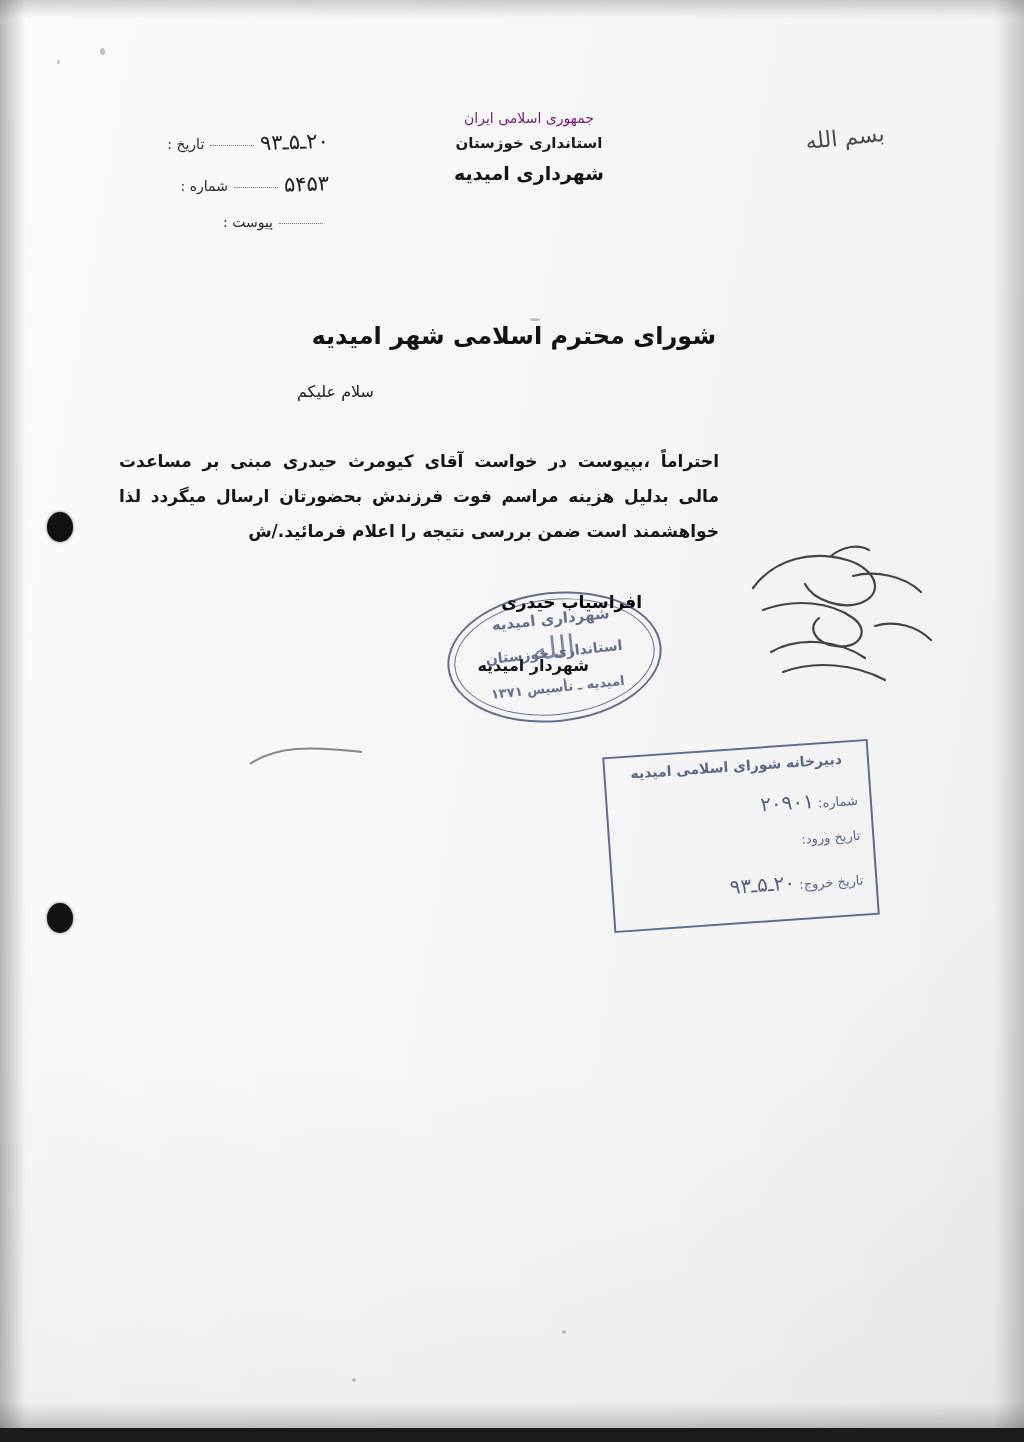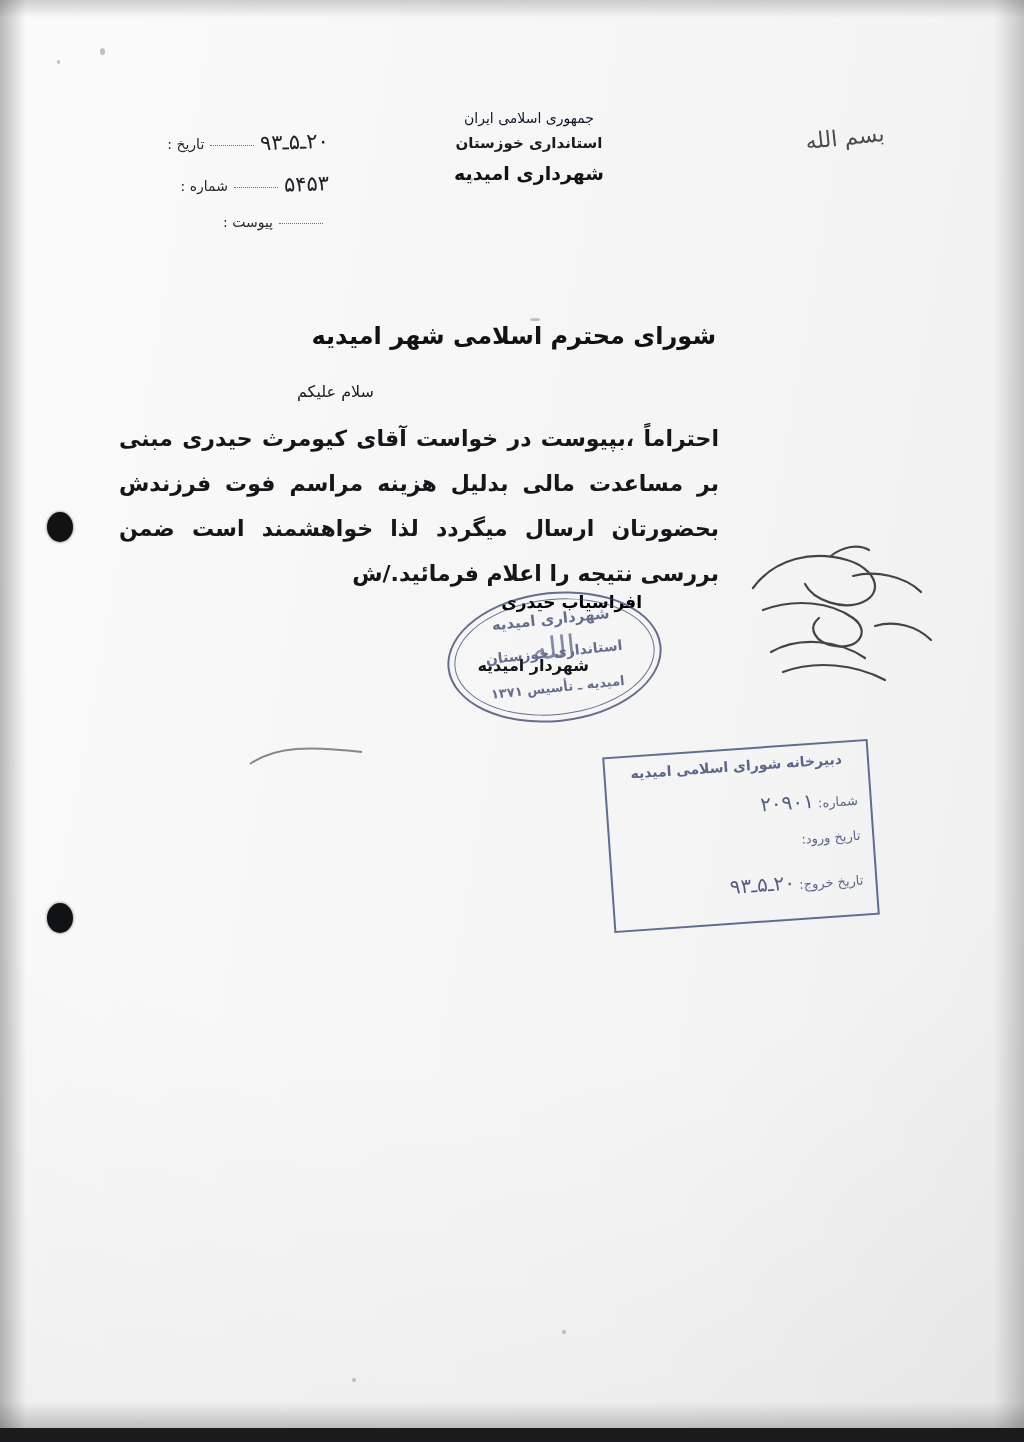--- a/index.html
+++ b/index.html
@@ -71,21 +71,21 @@
   .header {
     position: absolute;
     top: 108px;
     right: 330px;
     width: 330px;
     text-align: center;
     line-height: 1.55;
   }
   .header .l1 {
     font-size: 14px;
-    color: #0f172a;
+    color: #701a75;
     letter-spacing: 0.2px;
   }
   .header .l2 {
     font-size: 15px;
     font-weight: bold;
     color: #1a1c1f;
     margin-top: 2px;
   }
   .header .l3 {
     font-size: 15px;
@@ -163,25 +163,25 @@
   .salutation {
     position: absolute;
     top: 382px;
     right: 650px;
     font-size: 16px;
     color: #1a1c20;
   }
 
   .body-text {
     position: absolute;
-    top: 416px;
+    top: 444px;
     right: 305px;
     width: 600px;
     text-align: justify;
-    font-size: 22px;
+    font-size: 17px;
     line-height: 2.05;
     color: #141619;
     font-weight: 600;
   }
   .body-text p { margin: 0; }
 
   
   .sig-name {
     position: absolute;
     top: 592px;

